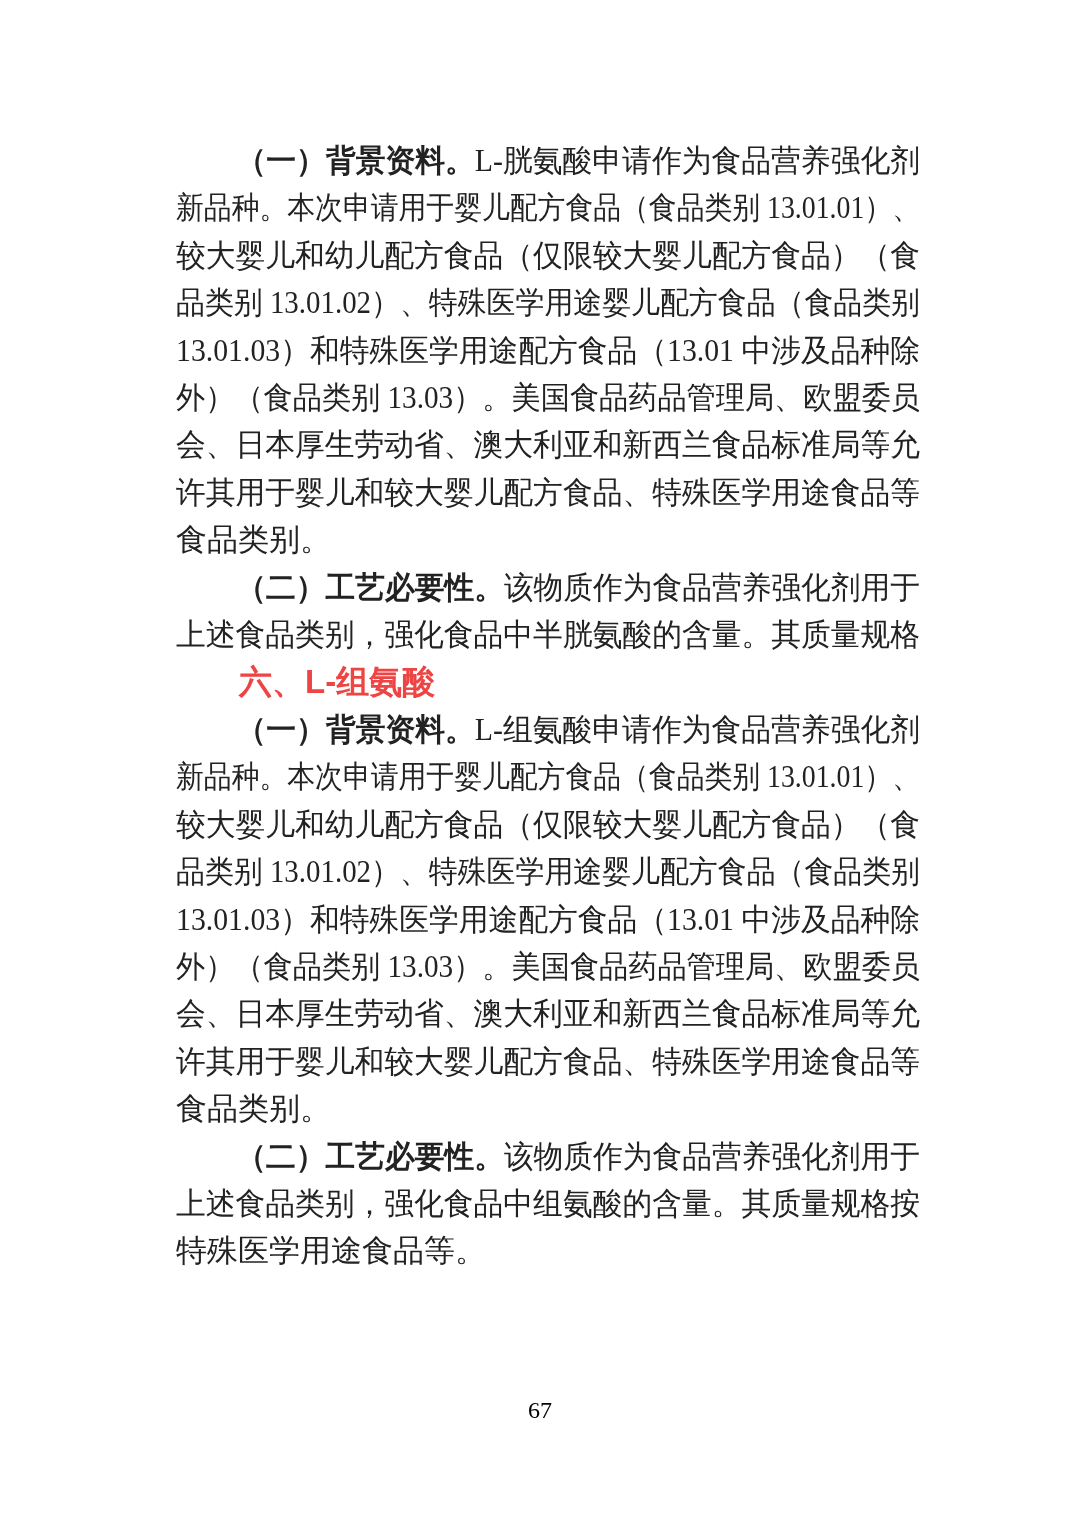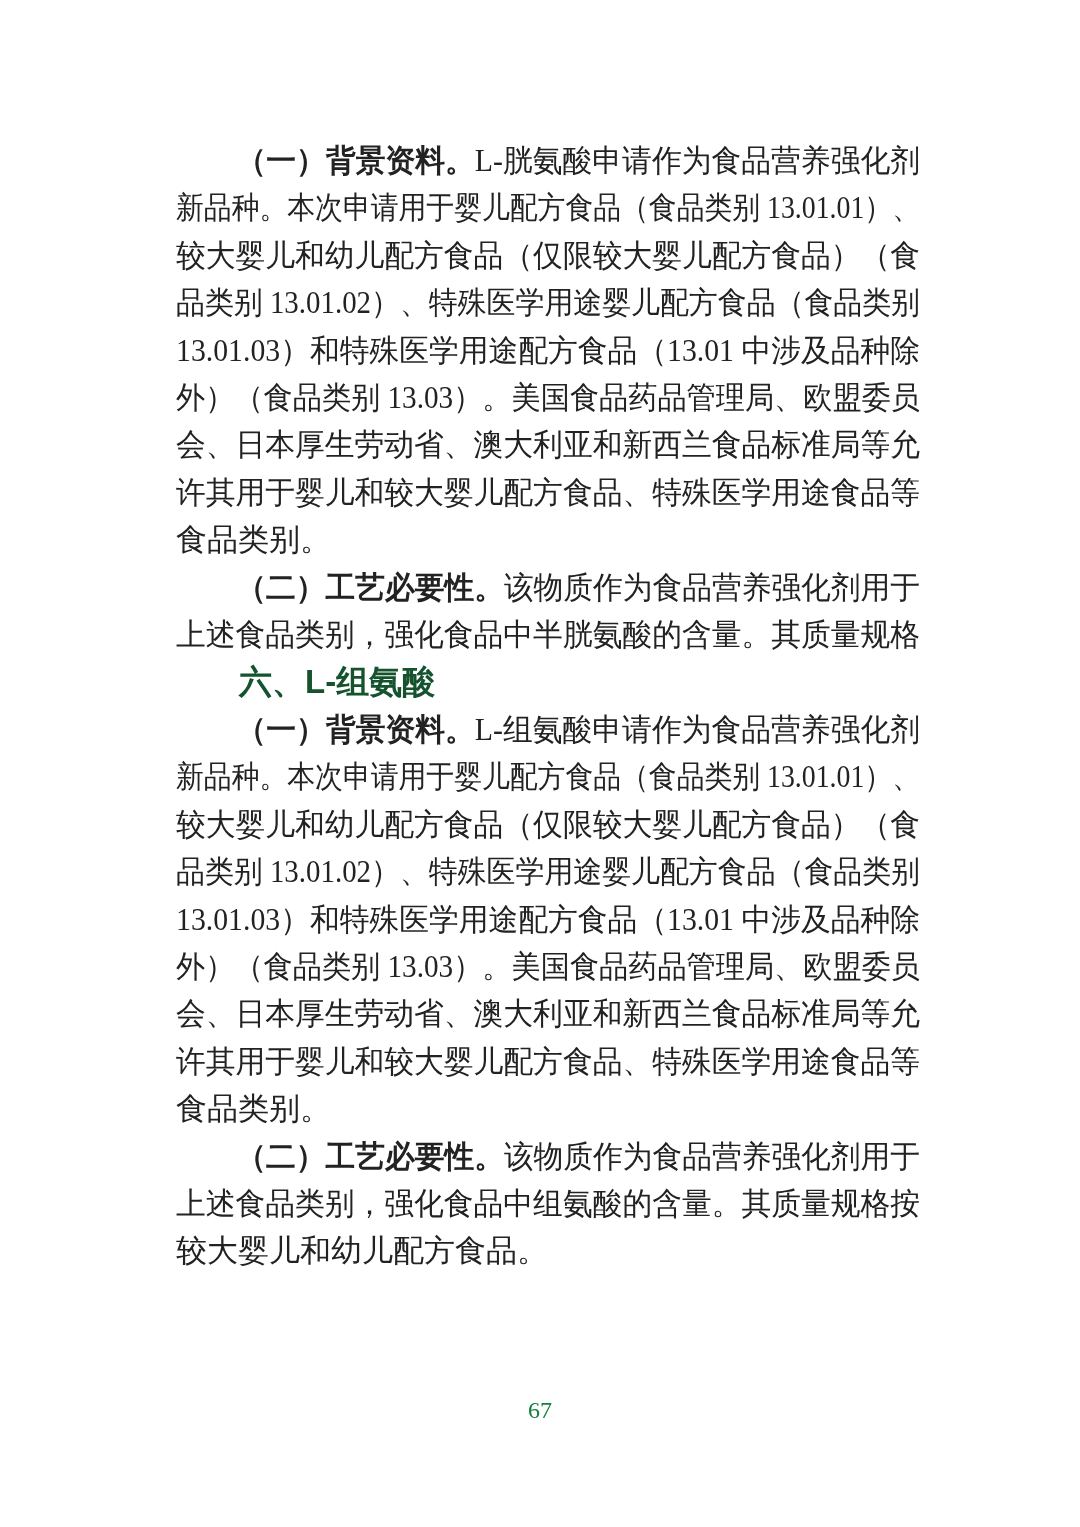--- a/index.html
+++ b/index.html
@@ -38,32 +38,32 @@
   .line.indent {
     padding-left: 63px;
   }
   .lead {
     font-weight: 700;
   }
   .line.heading {
     font-family: "Liberation Sans", "DejaVu Sans", sans-serif;
     font-weight: 700;
     font-size: 33px;
-    color: #14532d;
+    color: #ef4444;
   }
   .page-number {
     position: absolute;
     top: 1396px;
     left: 0;
     width: 100%;
     text-align: center;
     font-size: 24px;
     line-height: 28px;
     font-family: "Liberation Serif", "DejaVu Serif", serif;
-    color: #15803d;
+    color: #000000;
   }
 </style>
 </head>
 <body>
 
 <div class="page">
   <div class="text-block">
 
     <div class="line j indent" style="width: 774.266px; transform-origin: left center; transform: scaleX(0.960911);"><span class="lead">（一）背景资料。</span><span>L-胱氨酸申请作为食品营养强化剂</span></div>
     <div class="line j" style="width: 829.25px; transform-origin: left center; transform: scaleX(0.897196);">新品种。本次申请用于婴儿配方食品（食品类别 13.01.01）、</div>
@@ -85,19 +85,19 @@
     <div class="line j" style="width: 775px; transform-origin: left center; transform: scaleX(0.96);">较大婴儿和幼儿配方食品（仅限较大婴儿配方食品）（食</div>
     <div class="line j" style="width: 798.25px; transform-origin: left center; transform: scaleX(0.932039);">品类别 13.01.02）、特殊医学用途婴儿配方食品（食品类别</div>
     <div class="line j" style="width: 775px; transform-origin: left center; transform: scaleX(0.96);">13.01.03）和特殊医学用途配方食品（13.01 中涉及品种除</div>
     <div class="line j" style="width: 790.5px; transform-origin: left center; transform: scaleX(0.941176);">外）（食品类别 13.03）。美国食品药品管理局、欧盟委员</div>
     <div class="line j" style="width: 775px; transform-origin: left center; transform: scaleX(0.96);">会、日本厚生劳动省、澳大利亚和新西兰食品标准局等允</div>
     <div class="line j" style="width: 775px; transform-origin: left center; transform: scaleX(0.96);">许其用于婴儿和较大婴儿配方食品、特殊医学用途食品等</div>
     <div class="line">食品类别。</div>
 
     <div class="line j indent" style="width: 776px; transform-origin: left center; transform: scaleX(0.958763);"><span class="lead">（二）工艺必要性。</span><span>该物质作为食品营养强化剂用于</span></div>
     <div class="line j" style="width: 775px; transform-origin: left center; transform: scaleX(0.96);">上述食品类别，强化食品中组氨酸的含量。其质量规格按</div>
-    <div class="line">较大婴儿和幼儿配方食品。</div>
+    <div class="line">特殊医学用途食品等。</div>
 
 
   </div>
 
   <div class="page-number">67</div>
 </div>
 
 </body></html>

